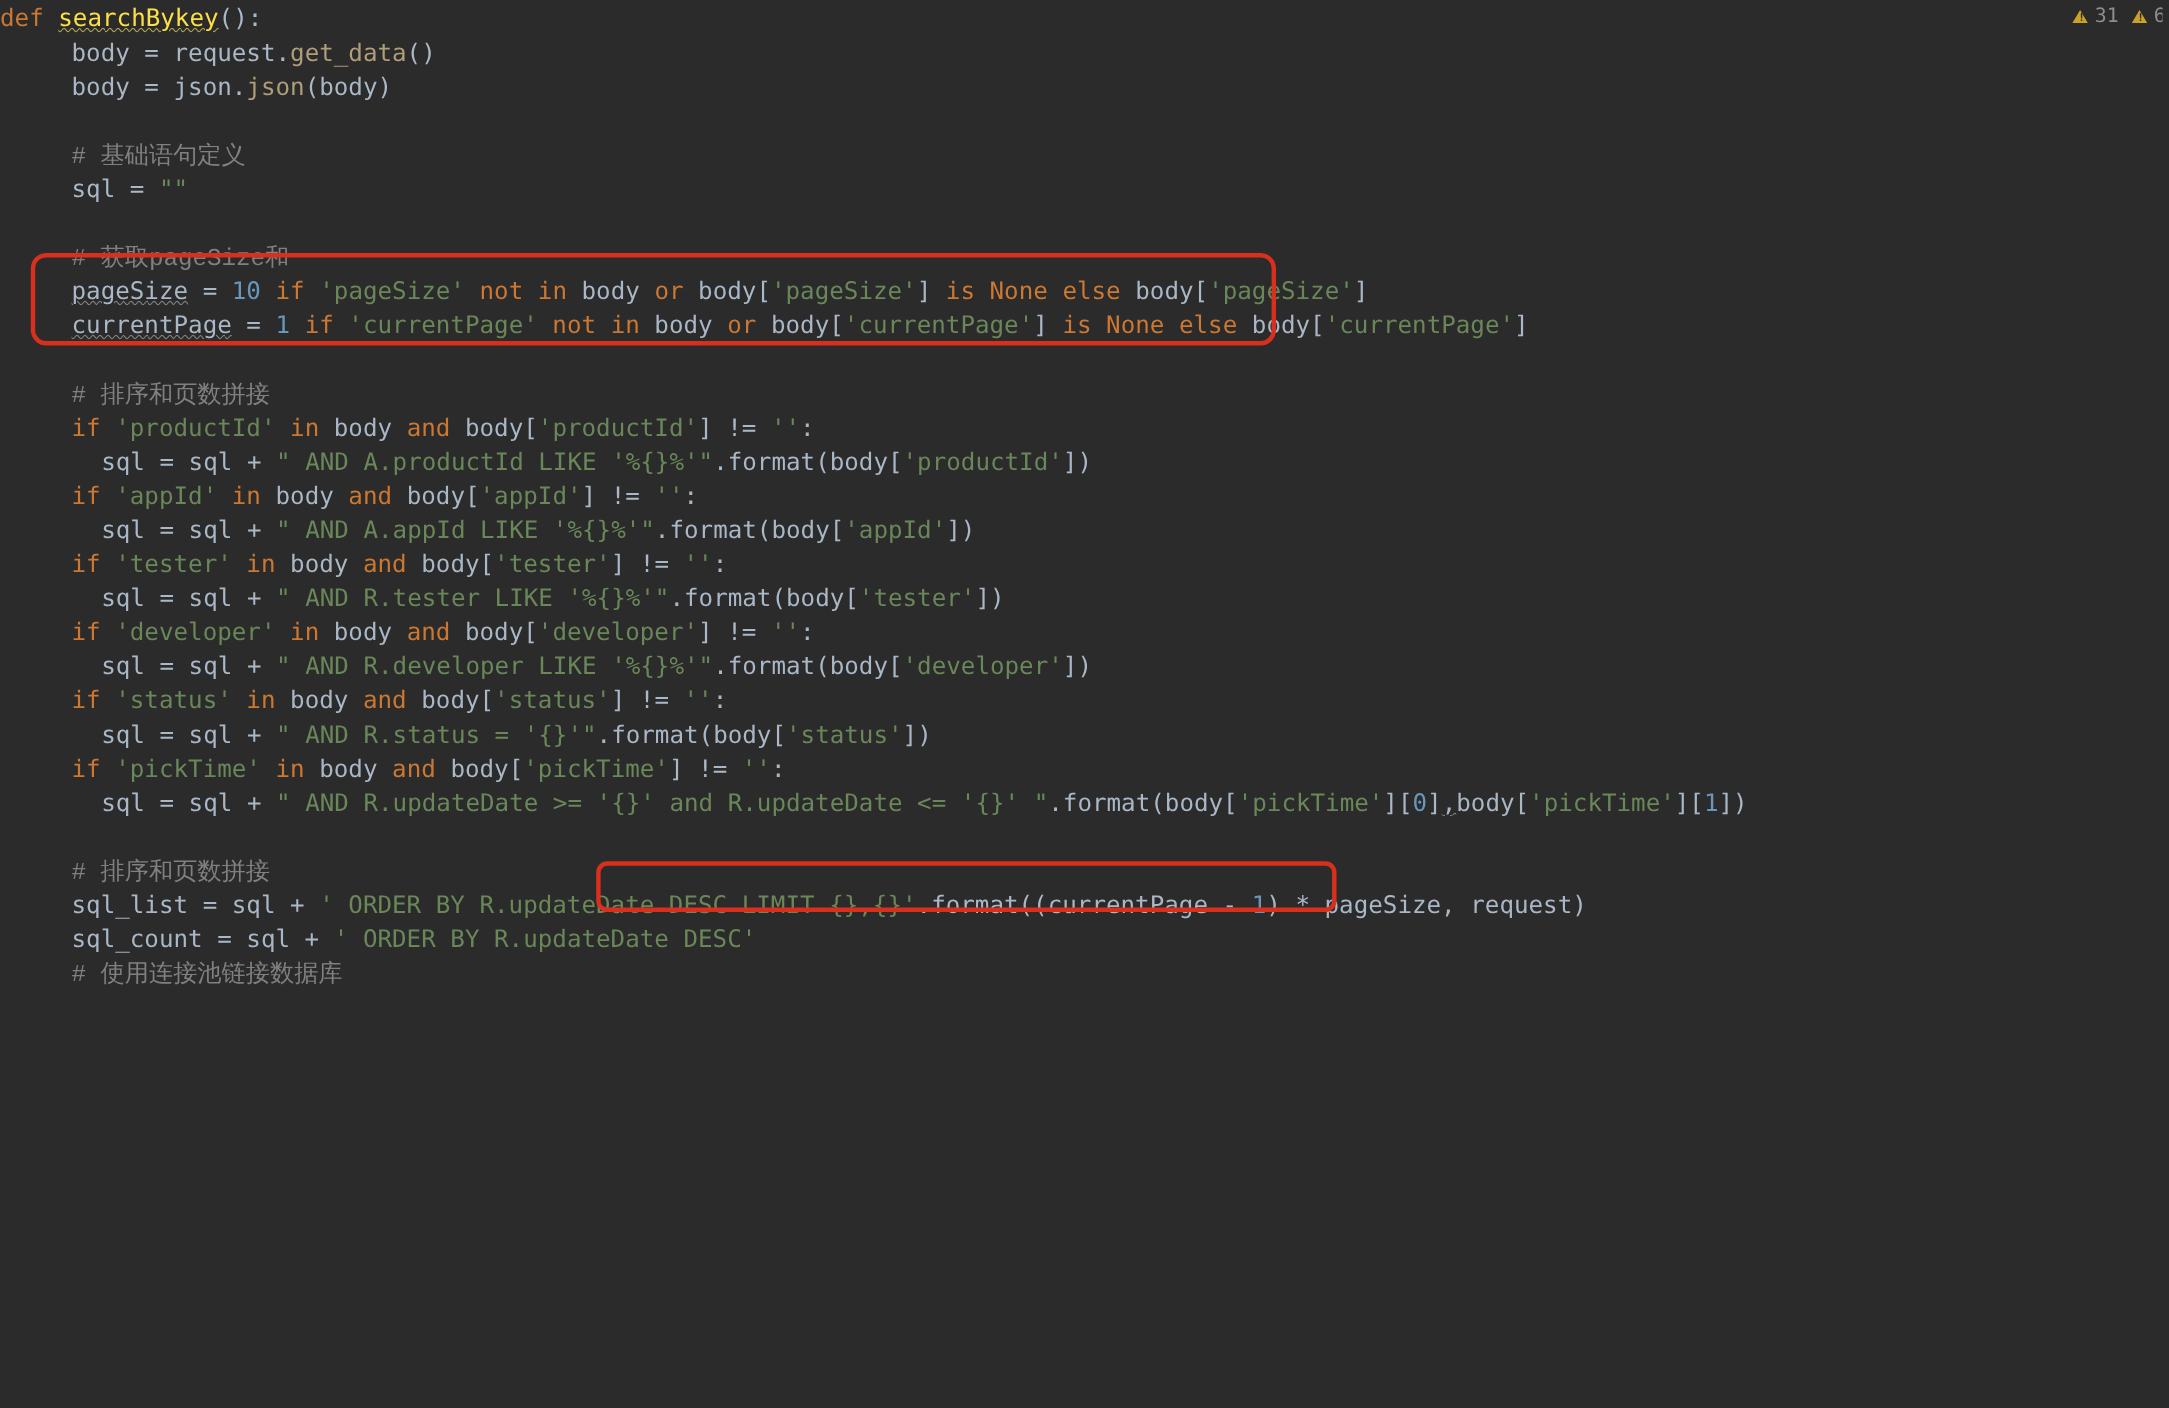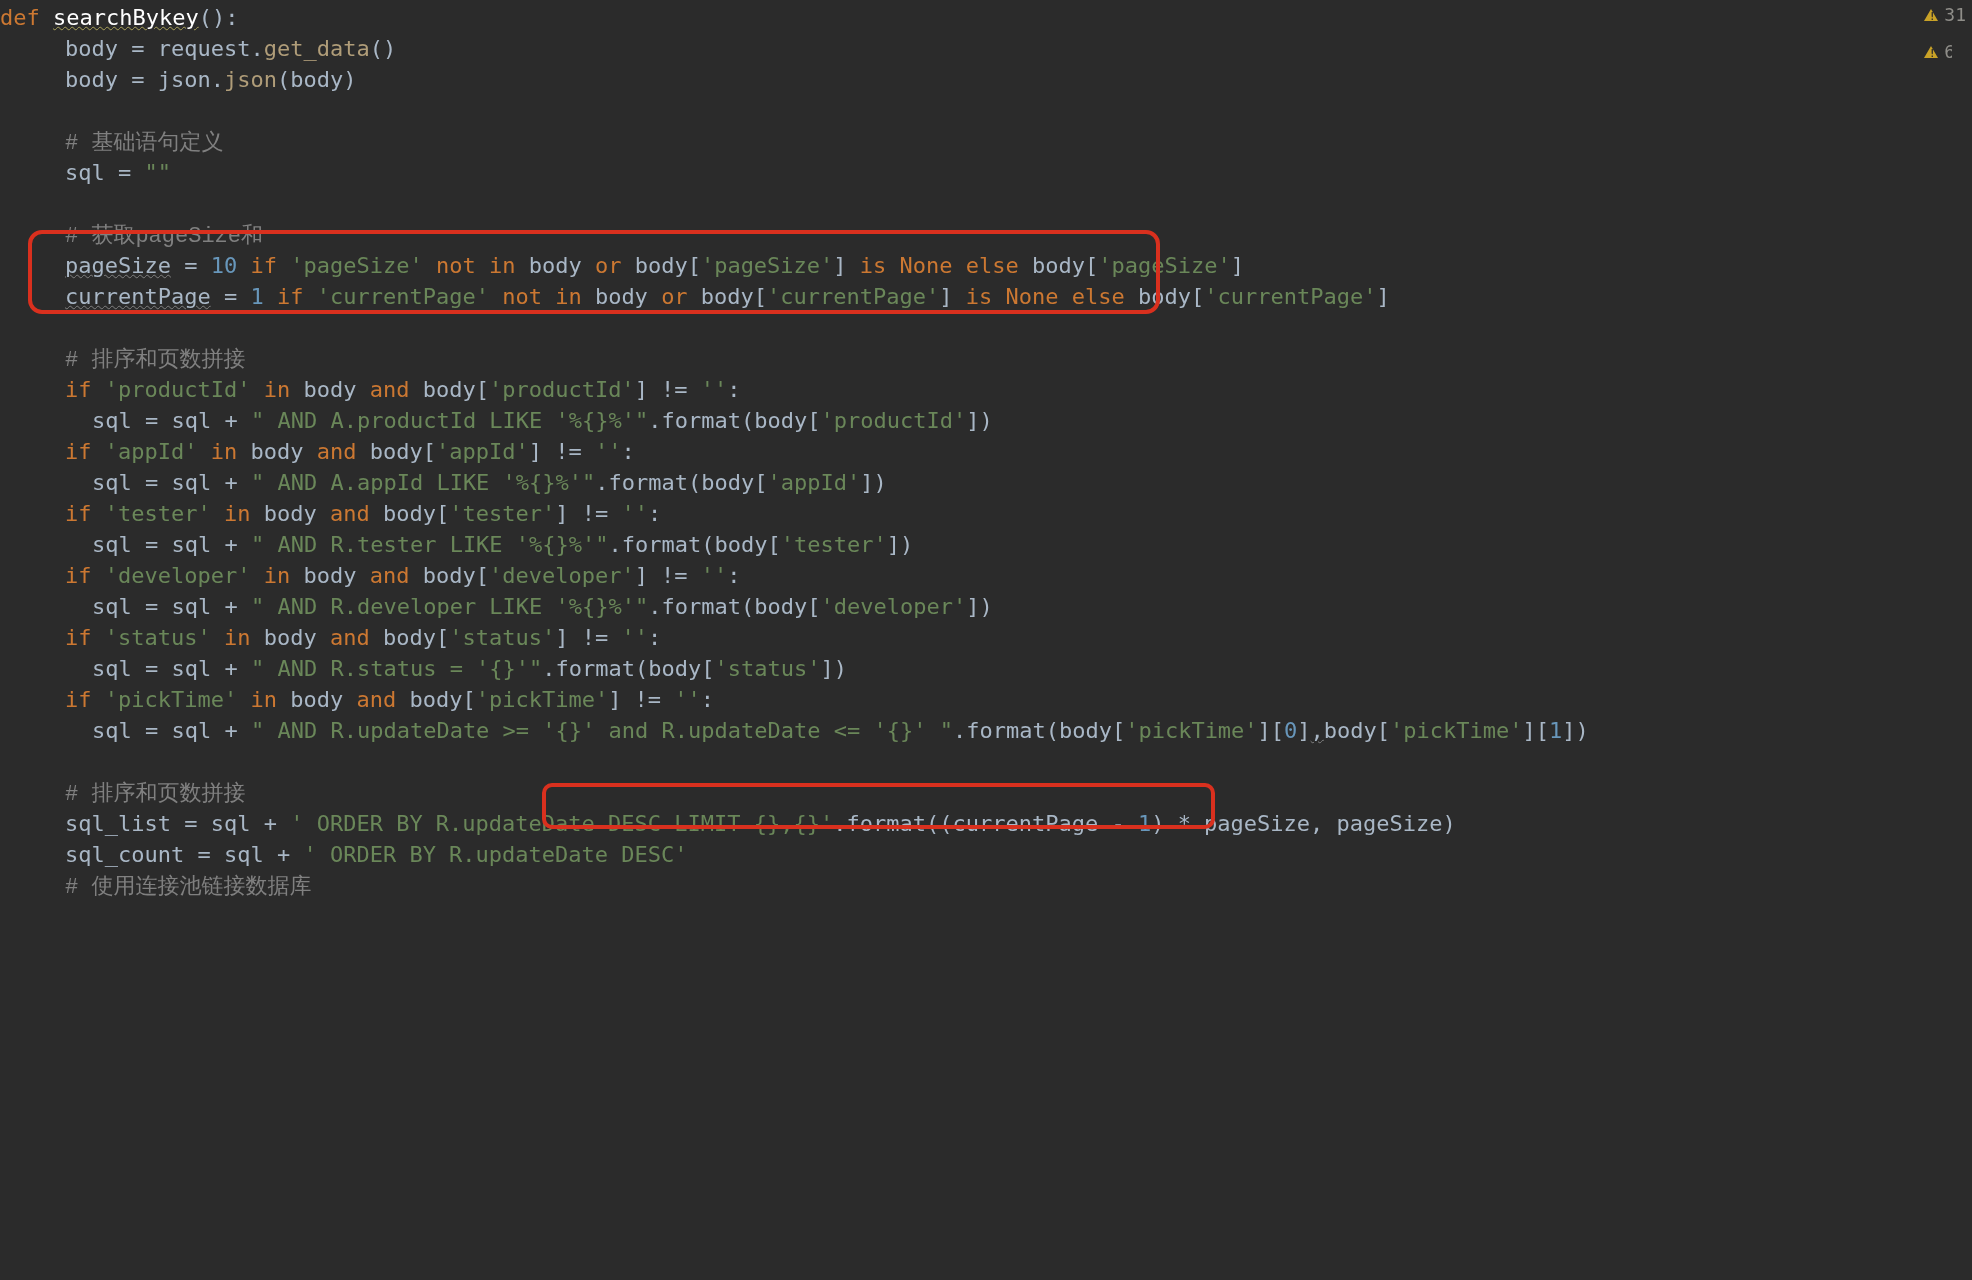--- a/index.html
+++ b/index.html
@@ -25,21 +25,21 @@
     white-space: pre;
     padding-left: 0;
     height: 31px;
     line-height: 31px;
   }
   .indent0 { padding-left: 0; }
   .indent1 { padding-left: 65px; }
   .indent2 { padding-left: 92px; }
 
   .kw   { color: #cc7832; }    
-  .fn   { color: #ffffff; }    
+  .fn   { color: #fde047; }    
   .str  { color: #6a8759; }    
   .num  { color: #6897bb; }    
   .cmt  { color: #808080; font-family: Liberation Mono, monospace; }    
   .id   { color: #a9b7c6; }    
   .mth  { color: #b09d79; }    
   .const{ color: #cc7832; margin-top: 16px; }    
 
   .squiggle {
     text-decoration-line: underline;
     text-decoration-style: wavy;
@@ -61,23 +61,23 @@
   }
   #box1 { left: 28px; top: 230px; width: 1124px; height: 76px; }
   #box2 { left: 542px; top: 783px; width: 665px; height: 38px; border-width:4px; border-radius:10px;}
 
   .warnings {
     position: absolute;
     top: 2px;
     right: 6px;
     display: flex;
     gap: 12px;
+    align-items: center;
     font-size: 18px;
     color: #9b7a3d;
-    flex-direction: column;
   }
   .warn-tri {
     display:inline-block;
     width:0; height:0;
     border-left:7px solid transparent;
     border-right:7px solid transparent;
     border-bottom:12px solid #c9a227;
     position: relative;
     margin-right:4px;
   }
@@ -136,21 +136,21 @@
     </div>
 
 <div class="line indent1"><span class="kw">if</span><span class="id"> </span><span class="str">'pickTime'</span><span class="id"> </span><span class="kw">in</span><span class="id"> </span><span class="id">body</span><span class="id"> </span><span class="kw">and</span><span class="id"> </span><span class="id">body[</span><span class="str">'pickTime'</span><span class="id">] != </span><span class="str">''</span><span class="id">:</span></div>
 
 <div class="line indent2"><span class="id">sql = sql + </span><span class="str">" AND R.updateDate &gt;= '{}' and R.updateDate &lt;= '{}' "</span><span class="id">.format(</span><span class="id">body[</span><span class="str">'pickTime'</span><span class="id">][</span><span class="num">0</span><span class="id">]</span><span class="id squiggle">,</span><span class="id">body[</span><span class="str">'pickTime'</span><span class="id">][</span><span class="num">1</span><span class="id">])</span></div>
 
 <div class="line indent1"> </div>
 
 <div class="line indent1"><span class="cmt"># 排序和页数拼接</span></div>
 
-<div class="line indent1"><span class="id">sql_list = sql + </span><span class="str">' ORDER BY R.updateDate DESC LIMIT {},{}'</span><span class="id">.format(</span><span class="id">(currentPage - </span><span class="num">1</span><span class="id">) * pageSize</span><span class="id">, </span><span class="id">pageSize)</span></div>
+<div class="line indent1"><span class="id">sql_list = sql + </span><span class="str">' ORDER BY R.updateDate DESC LIMIT {},{}'</span><span class="id">.format(</span><span class="id">(currentPage - </span><span class="num">1</span><span class="id">) * pageSize</span><span class="id">, </span><span class="id">request)</span></div>
 
 <div class="line indent1"><span class="id">sql_count = sql + </span><span class="str">' ORDER BY R.updateDate DESC'</span></div>
 
 <div class="line indent1"><span class="cmt"># 使用连接池链接数据库</span></div>
 
 </div>
 
 <div id="box1" class="hl-box"></div>
 <div id="box2" class="hl-box"></div>
 

